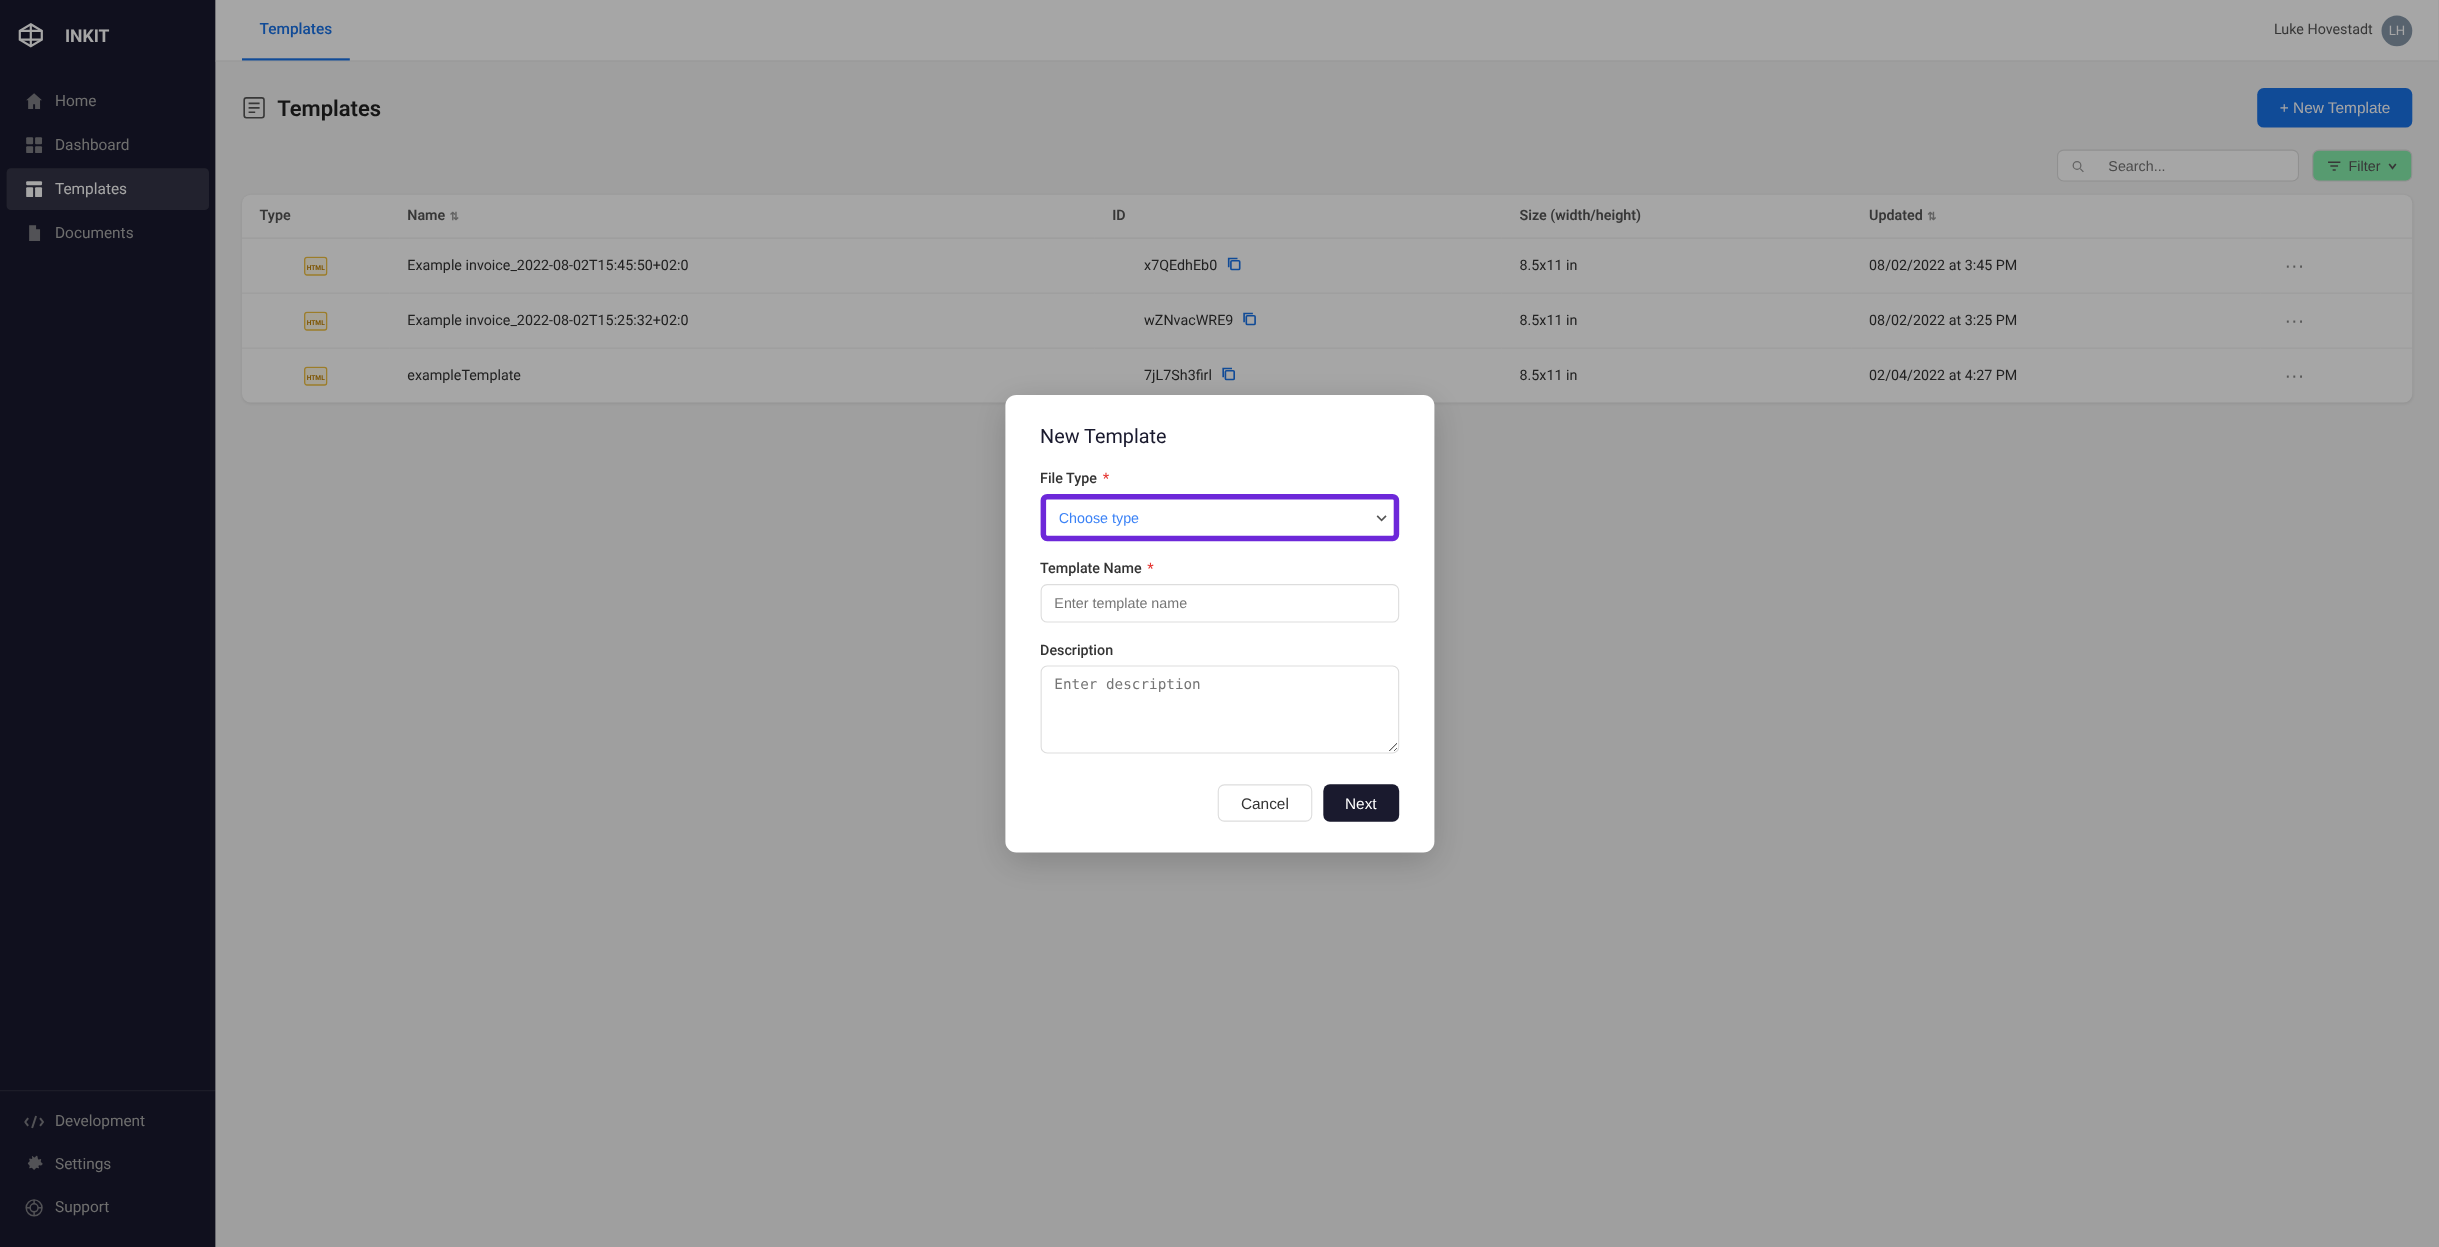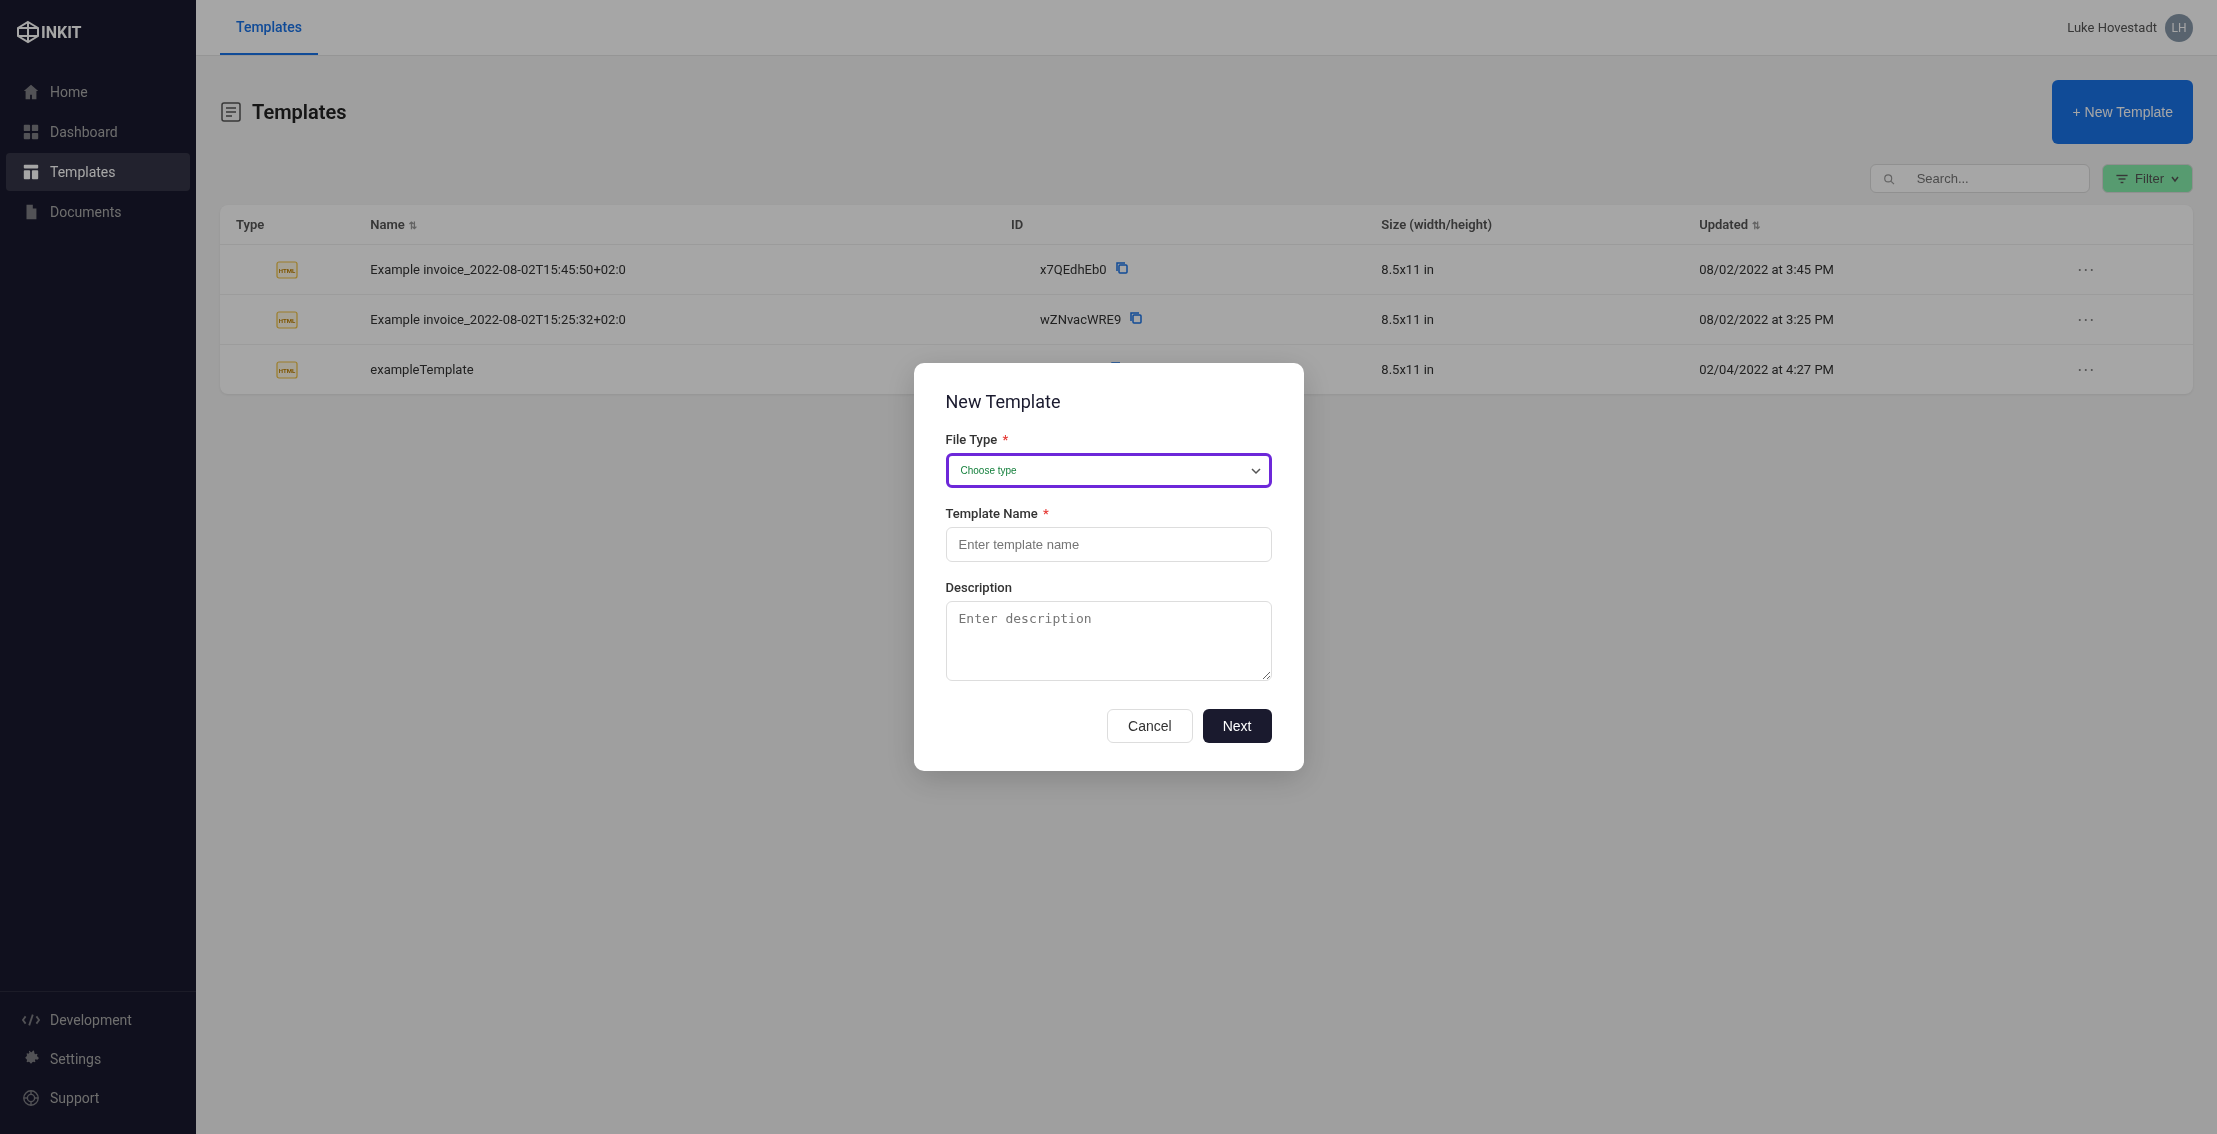--- a/index.html
+++ b/index.html
@@ -11,21 +11,21 @@
       background: #1a1a2e;
       color: #ccc;
       display: flex;
       flex-direction: column;
       flex-shrink: 0;
       height: 100vh;
     }
     .sidebar-logo {
       display: flex;
       align-items: center;
-      gap: 1px;
+      gap: 19px;
       padding: 20px 16px;
       color: #fff;
       font-weight: 700;
       font-size: 16px;
     }
     .sidebar-logo-icon {
       width: 24px;
       height: 24px;
     }
     .sidebar-nav {
@@ -140,21 +140,21 @@
       gap: 10px;
       font-size: 20px;
       font-weight: 600;
       color: #222;
     }
     .new-template-btn {
       background: #1a73e8;
       color: #fff;
       border: none;
       border-radius: 6px;
-      padding: 24px 20px;
+      padding: 10px 20px;
       font-size: 14px;
       font-weight: 500;
       cursor: pointer;
       display: flex;
       align-items: center;
       gap: 6px;
     }
 
     
     .toolbar {
@@ -289,24 +289,24 @@
     .required-star {
       color: #e53935;
       margin-left: 2px;
     }
     .select-wrap {
       position: relative;
     }
     .form-select {
       width: 100%;
       padding: 9px 36px 9px 12px;
-      border: 3px solid #6d28d9;
-      border-radius: 6px;
-      font-size: 10px;
-      color: #15803d;
+      border: 5px solid #6d28d9;
+      border-radius: 6px;
+      font-size: 13px;
+      color: #3b82f6;
       background: #fff;
       appearance: none;
       cursor: pointer;
       outline: none;
     }
     .select-chevron {
       position: absolute;
       right: 10px;
       top: 50%;
       transform: translateY(-50%);

